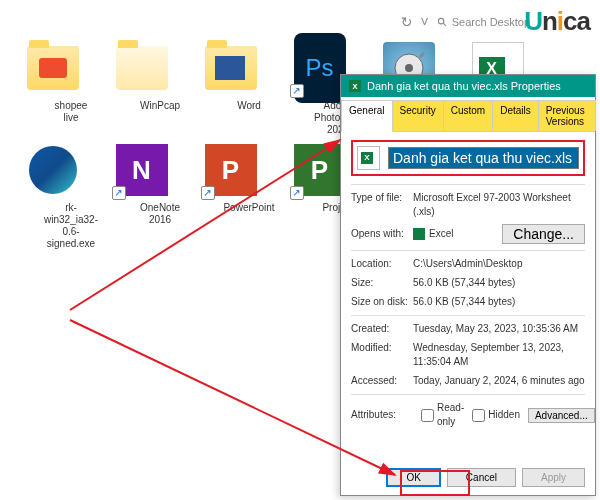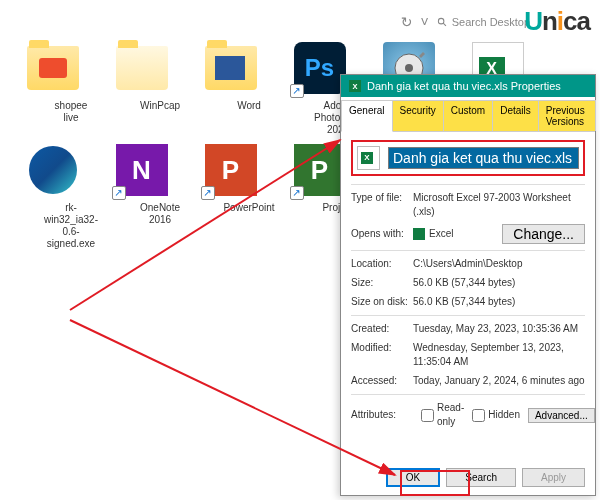--- a/index.html
+++ b/index.html
@@ -22,21 +22,21 @@
 .icon-item { display: flex; flex-direction: column; align-items: center; text-align: center; cursor: pointer; }
 .icon-box { width: 56px; height: 56px; margin-bottom: 4px; display: flex; align-items: center; justify-content: center; position: relative; }
 .icon-label { font-size: 10px; color: #333; line-height: 1.2; max-width: 82px; word-wrap: break-word; margin-left: 37px; }
 
 .folder { width: 52px; height: 44px; background: linear-gradient(#ffe9a8, #ffd966); border-radius: 2px 2px 4px 4px; position: relative; }
 .folder::before { content: ''; position: absolute; top: -6px; left: 2px; width: 20px; height: 8px; background: #ffd966; border-radius: 2px 2px 0 0; }
 .folder.shopee::after { content: ''; position: absolute; top: 12px; left: 12px; width: 28px; height: 20px; background: #ee4d2d; border-radius: 3px; }
 .folder.wincap { background: linear-gradient(#fff8e1, #ffe9a8); }
 .folder.word::after { content: ''; position: absolute; top: 10px; left: 10px; width: 30px; height: 24px; background: #2b579a; }
 
-.app-ps { width: 52px; height: 52px; background: #001e36; border-radius: 8px; display: flex; align-items: center; justify-content: center; color: #31a8ff; font-weight: 700; font-size: 24px; }
+.app-ps { width: 52px; height: 70px; background: #001e36; border-radius: 8px; display: flex; align-items: center; justify-content: center; color: #31a8ff; font-weight: 400; font-size: 24px; }
 .app-cdi { width: 52px; height: 52px; background: radial-gradient(circle, #8cc7e8, #4a8fb8); border-radius: 4px; display: flex; align-items: center; justify-content: center; }
 .app-cdi svg { width: 40px; height: 40px; }
 .app-edge { width: 48px; height: 48px; background: linear-gradient(135deg, #0c59a4 0%, #114a8b 50%, #33c2cb 100%); border-radius: 50%; position: relative; }
 .app-onenote { width: 52px; height: 52px; background: #7719aa; display: flex; align-items: center; justify-content: center; color: #fff; font-weight: 700; font-size: 26px; }
 .app-ppt { width: 52px; height: 52px; background: #d24726; display: flex; align-items: center; justify-content: center; color: #fff; font-weight: 700; font-size: 26px; }
 .app-project { width: 52px; height: 52px; background: #31752f; display: flex; align-items: center; justify-content: center; color: #fff; font-weight: 700; font-size: 26px; }
 .app-skype { width: 48px; height: 48px; background: #00aff0; border-radius: 50%; display: flex; align-items: center; justify-content: center; color: #fff; font-weight: 700; font-size: 28px; }
 .app-excel { width: 52px; height: 52px; background: #107c41; display: flex; align-items: center; justify-content: center; color: #fff; font-weight: 700; font-size: 26px; position: relative; }
 .app-excel.file { background: #fff; border: 1px solid #ccc; }
 .app-excel.file .xbox { position: absolute; left: 6px; top: 14px; width: 26px; height: 24px; background: #107c41; color: #fff; display: flex; align-items: center; justify-content: center; font-size: 16px; }
@@ -247,21 +247,21 @@
         </label>
       <label>
           <input type="checkbox" style="">
           <span>Hidden</span>
         </label>
       <button class="adv-btn">Advanced...</button>
     </div>
   </div>
   <div class="dialog-buttons">
     <button class="dlg-btn ok">OK</button>
-    <button class="dlg-btn">Search</button>
+    <button class="dlg-btn">Cancel</button>
     <button class="dlg-btn apply">Apply</button>
   </div>
 </div>
 
 <div class="ok-highlight"></div>
 
 <svg class="arrow-svg" style="top:130px; left:60px; width:300px; height:190px;">
   <defs>
       <marker id="ah1" markerWidth="10" markerHeight="10" refX="8" refY="3" orient="auto">
         <path d="M0,0 L0,6 L9,3 z" fill="#e01b24"></path>

